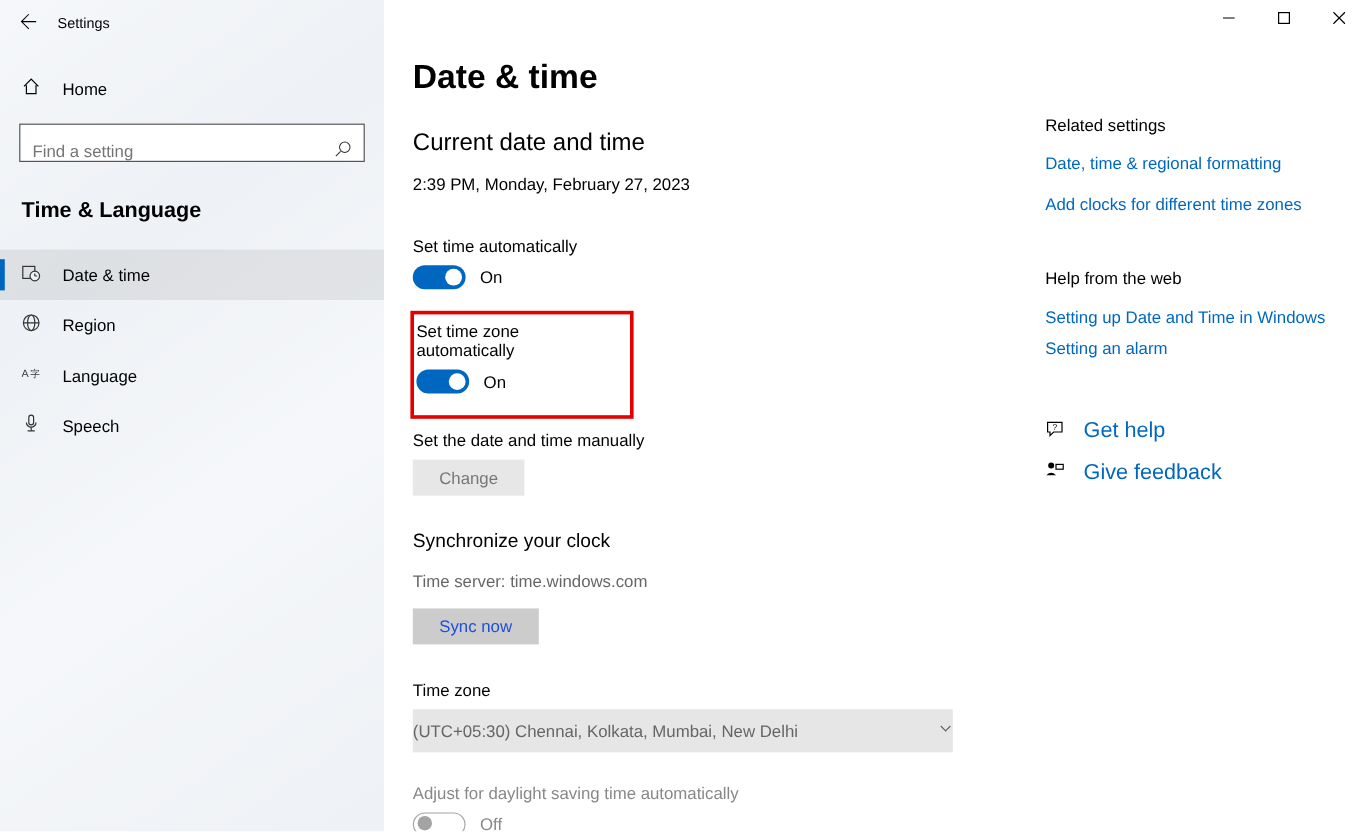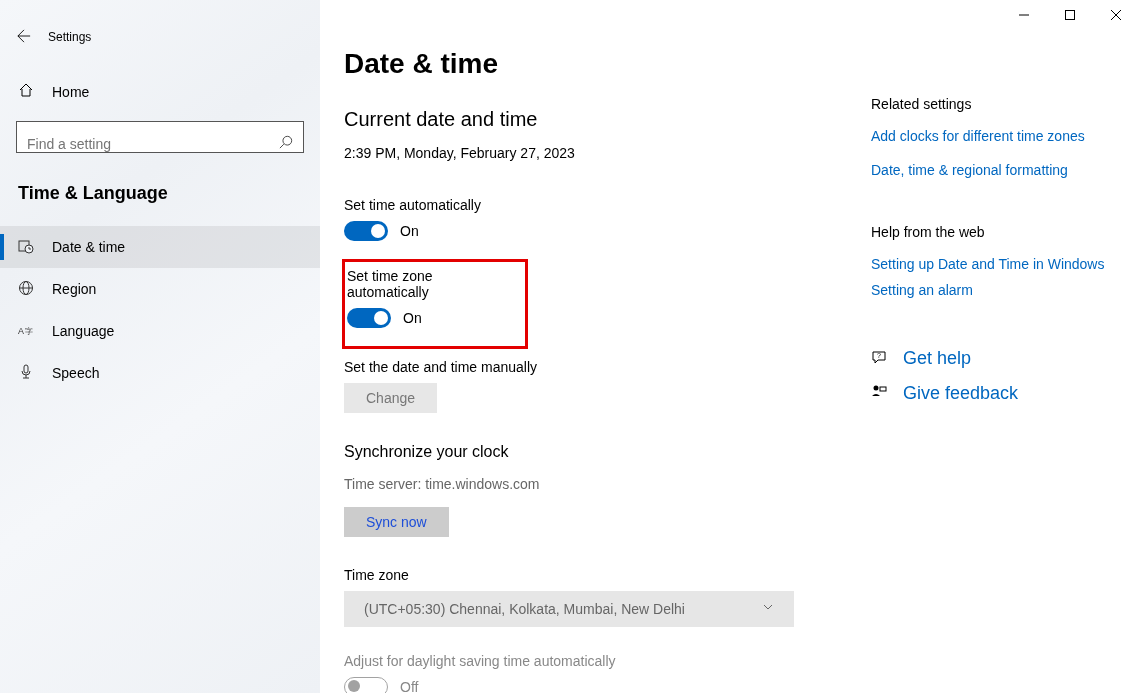--- a/index.html
+++ b/index.html
@@ -1,18 +1,18 @@
 <!DOCTYPE html>
 <html><head>
 <meta charset="utf-8">
 <style>
   * { box-sizing: border-box; margin: 0; padding: 0; font-family: "Segoe UI", Arial, sans-serif; }
   body { width: 1139px; height: 693px; overflow: hidden; background: #fff; font-size: 14px; color: #000; }
   .window { display: flex; height: 100%; position: relative; }
-  .sidebar { width: 320px; height: 100%; background: linear-gradient(145deg, #f5f7fa 0%, #eef1f5 30%, #f5f7fa 60%, #eef1f5 100%); padding-top: 20px; }
+  .sidebar { width: 320px; height: 100%; background: linear-gradient(145deg, #f5f7fa 0%, #eef1f5 30%, #f5f7fa 60%, #eef1f5 100%); padding-top: 2px; }
   .titlebar { display: flex; align-items: center; height: 34px; }
   .back-btn { width: 48px; text-align: center; font-size: 14px; cursor: default; }
   .titlebar-label { font-size: 12px; }
   .home-row { display: flex; align-items: center; padding: 10px 18px 10px 18px; margin-top: 18px; cursor: default; }
   .home-row .icon { width: 20px; margin-right: 14px; }
   .home-row span.txt { font-size: 14px; }
   .search-wrap { padding: 0 16px; margin-top: 10px; }
   .search-box { display: flex; align-items: flex-end; border: 1px solid #555; background: #fff; height: 32px; padding: 0 10px; }
   .search-box input { flex: 1; border: none; outline: none; font-size: 14px; background: transparent; }
   .search-box .sicon { font-size: 14px; color: #333; transform: scaleX(-1); }
@@ -37,21 +37,21 @@
   .toggle.off { background: #fff; border: 1px solid #666; }
   .toggle.off .knob { position: absolute; left: 3px; top: 2.5px; width: 12px; height: 12px; border-radius: 50%; background: #666; }
   .toggle-state { font-size: 14px; }
   .highlight-box { border: 3px solid #e30000; padding: 6px 8px 18px 0px; margin-left: -2px; margin-bottom: 10px; display: inline-block; }
   .highlight-box .setting-label { margin-left: 2px; }
   .highlight-box .toggle-row { margin-left: 2px; margin-bottom: 0; }
   .btn { display: inline-block; padding: 7px 22px; background: #ccc; border: none; font-size: 14px; cursor: default; }
   .btn.disabled { color: #777; background: #e7e7e7; }
   .btn.normal { background: #ccc; color: #1d4ed8; }
   .grey-text { color: #666; font-size: 14px; line-height: 1.4; }
-  .dropdown { width: 450px; height: 36px; background: #e6e6e6; display: flex; align-items: center; padding: 0 20px; color: #666; justify-content: space-between; margin-top: 8px; }
+  .dropdown { width: 450px; height: 36px; background: #e6e6e6; display: flex; align-items: center; padding: 0 0; color: #666; justify-content: space-between; margin-top: 8px; }
   .dropdown .chev { font-size: 12px; color: #666; }
   .right-rail { position: absolute; top: 96px; right: 28px; width: 240px; }
   .rail-header { font-size: 14px; margin-bottom: 16px; }
   .rail-link { color: #0067c0; font-size: 14px; display: block; margin-bottom: 18px; cursor: default; }
   .rail-section { margin-top: 46px; }
   .rail-help-row { display: flex; align-items: center; margin-bottom: 14px; }
   .rail-help-row .icon { width: 18px; margin-right: 14px; color: #000; }
   .rail-help-row .txt { color: #0067c0; font-size: 18px; }
   .disabled-text { color: #888; }
 </style>
@@ -207,22 +207,22 @@
       <div class="toggle-row">
         <div class="toggle off" style="opacity:0.6;">
             <div class="knob"></div>
           </div>
         <span class="toggle-state disabled-text">Off</span>
       </div>
     </div>
 
     <div class="right-rail">
       <div class="rail-header">Related settings</div>
+      <a class="rail-link">Date, time &amp; regional formatting</a>
       <a class="rail-link">Add clocks for different time zones</a>
-      <a class="rail-link">Date, time &amp; regional formatting</a>
 
       <div class="rail-section">
         <div class="rail-header">Help from the web</div>
         <a class="rail-link" style="margin-bottom:10px;">Setting up Date and Time in Windows</a>
         <a class="rail-link">Setting an alarm</a>
       </div>
 
       <div class="rail-section" style="margin-top:50px;">
         <div class="rail-help-row">
           <span class="icon">

